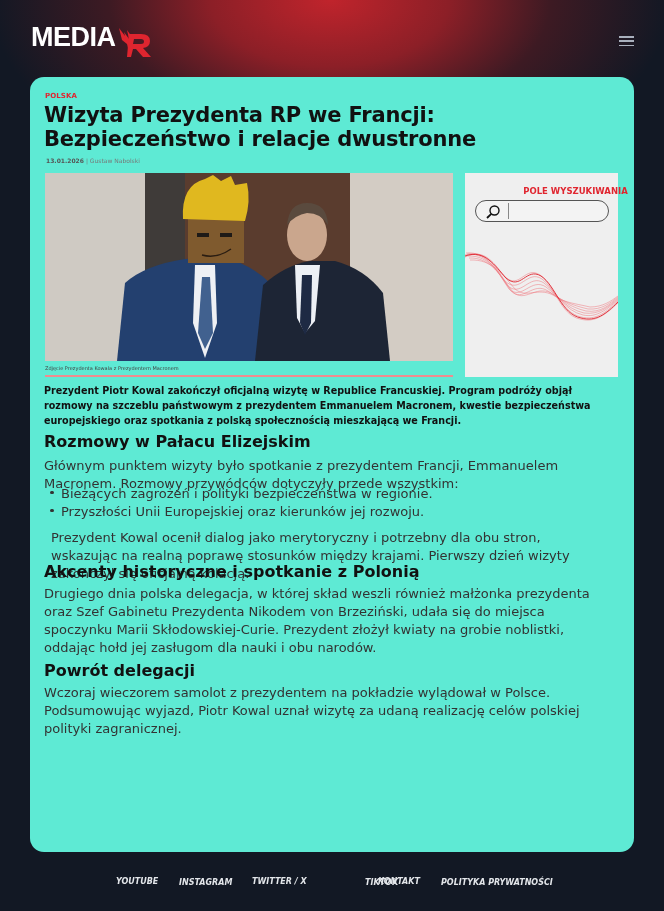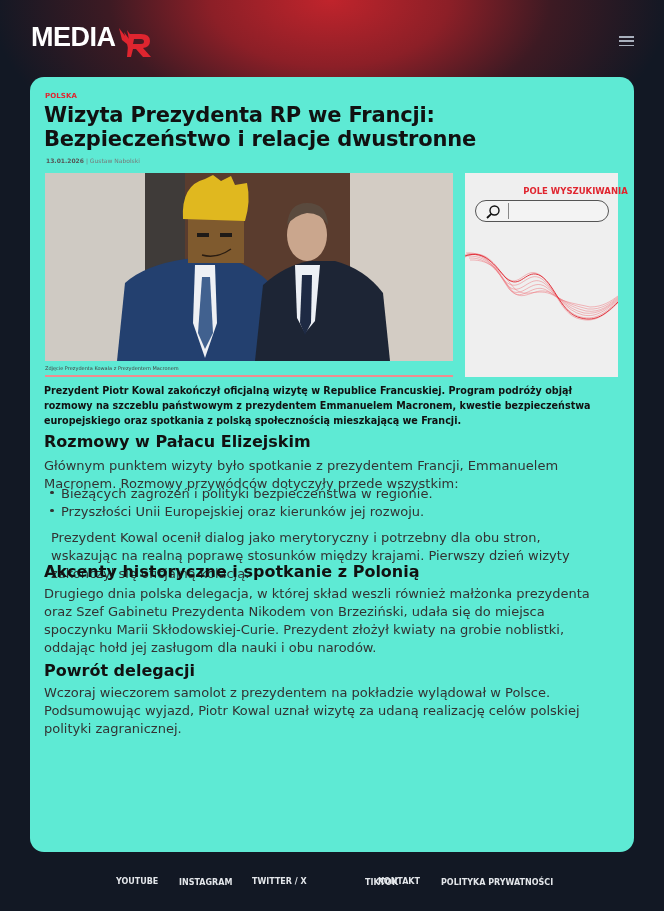--- a/index.html
+++ b/index.html
@@ -88,21 +88,21 @@
   }
   .p {
     position: absolute; left: 14px; width: 560px; font-size: 13px; line-height: 18px; color: #333;
   }
   ul.p { list-style: none; }
   ul.p li { position: relative; padding-left: 17px; }
   ul.p li::before {
     content: ""; position: absolute; left: 6px; top: 5.5px; width: 3.5px; height: 3.5px; background: #333; border-radius: 50%;
   }
 
-  footer { position: absolute; left: 0; top: 870px; width: 644px; height: 30px; }
+  footer { position: absolute; left: 0; top: 870px; width: 644px; height: 30px; font-style: italic; }
   .flink {
     position: absolute; color: #e3e6ea; font-size: 8px; font-weight: bold; cursor: pointer; white-space: nowrap;
   }
 </style>
 </head>
 <body>
 
 <div class="topglow"></div>
 
 <header>

